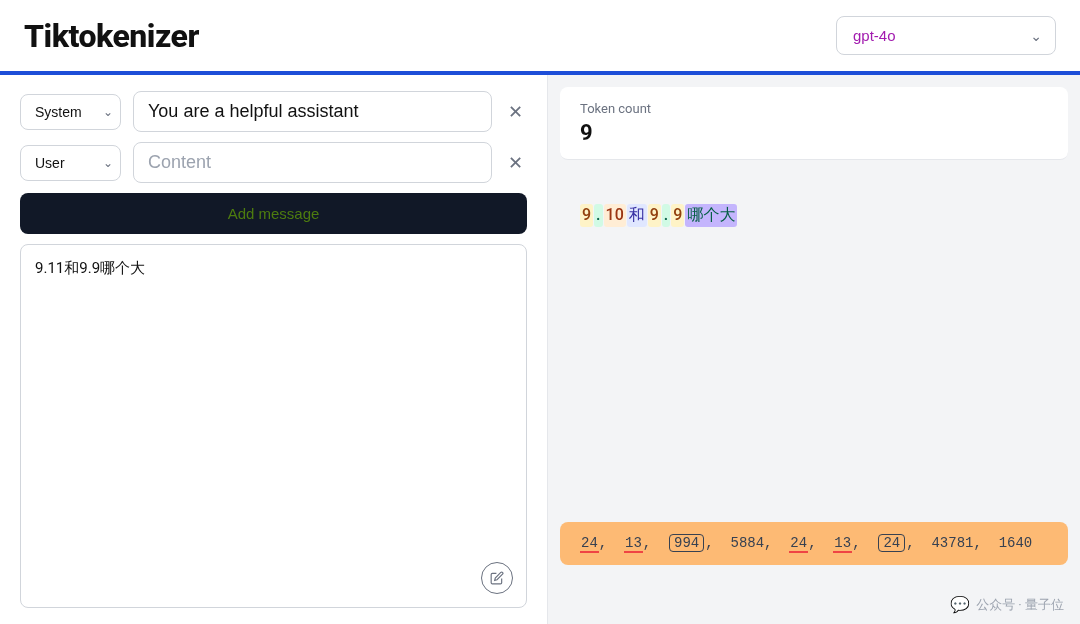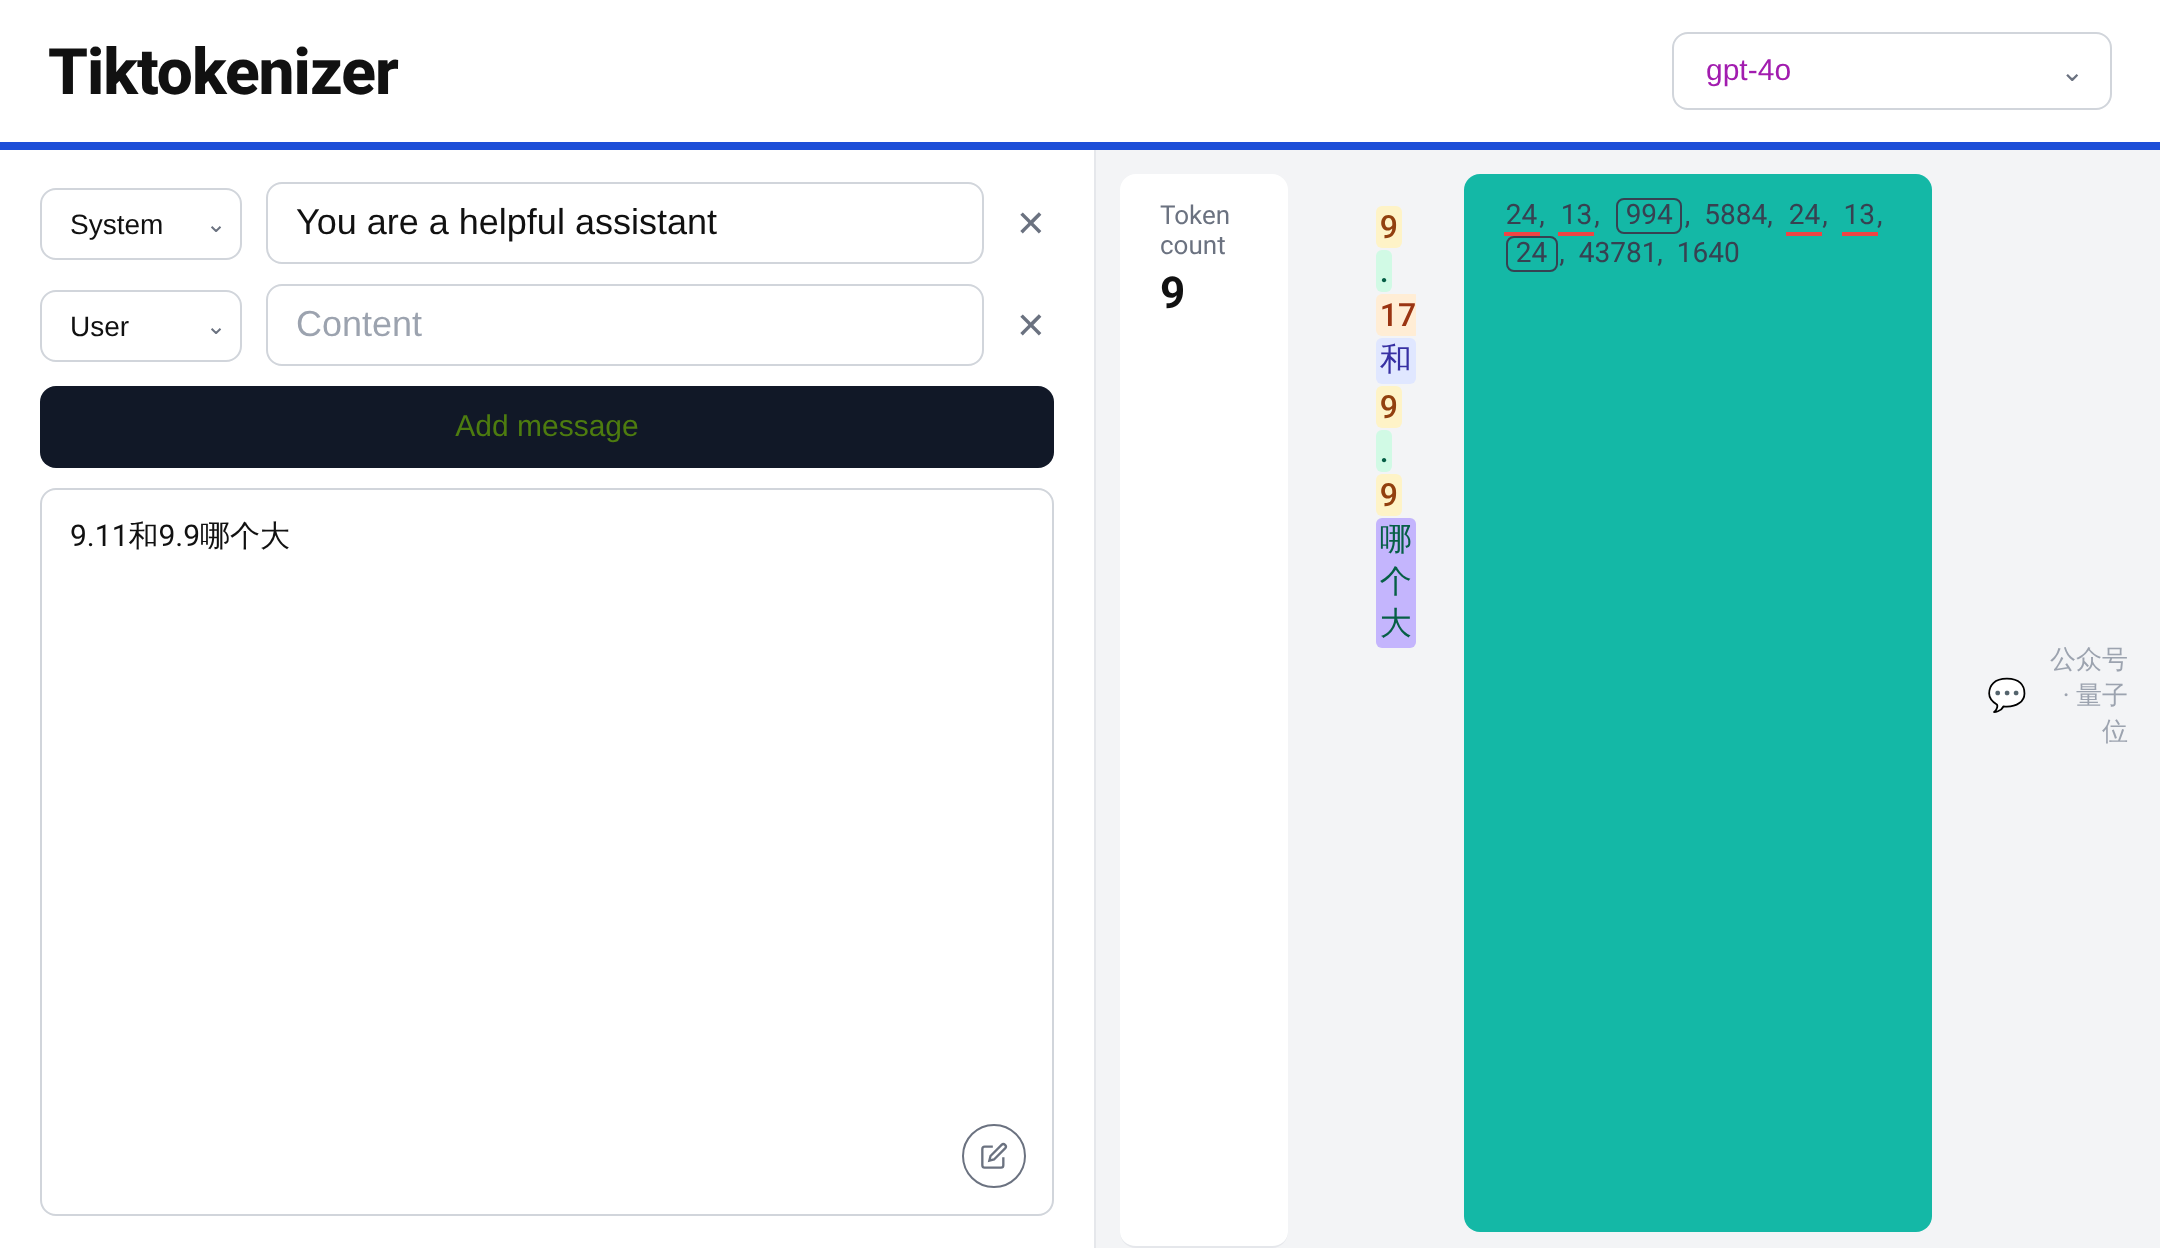--- a/index.html
+++ b/index.html
@@ -178,23 +178,23 @@
       justify-content: center;
       cursor: pointer;
       color: #6b7280;
       font-size: 13px;
     }
 
     
     .right-panel {
       flex: 1;
       display: flex;
-      flex-direction: row;
+      flex-direction: column;
       background: #f3f4f6;
-      gap: 0;
+      gap: 16px;
       overflow: hidden;
     }
 
     .token-count-box {
       background: #fff;
       border-bottom: 1px solid #e5e7eb;
       padding: 14px 20px;
       margin: 12px 12px 0 12px;
       border-radius: 8px;
     }
@@ -228,25 +228,26 @@
       font-weight: 500;
     }
 
     .token-span {
       padding: 1px 2px;
       border-radius: 3px;
     }
 
     .token-ids-box {
       margin: 12px 12px 8px 12px;
-      background: #14b8a6;
+      background: #fdba74;
       border-radius: 8px;
       padding: 12px 20px;
       font-size: 14px;
       color: #374151;
+      font-family: Liberation Mono, monospace;
     }
 
     .token-id-item {
       display: inline;
     }
 
     .token-id-boxed {
       display: inline-block;
       border: 1.5px solid #374151;
       border-radius: 4px;
@@ -339,21 +340,21 @@
 
     <div class="token-count-box">
       <div class="token-count-label">Token count</div>
       <div class="token-count-value">9</div>
     </div>
 
     <div class="token-viz-box">
       <div class="token-text-line">
         <span class="token-span" style="background:#fef3c7; color:#92400e;">9</span>
         <span class="token-span" style="background:#d1fae5; color:#065f46;">.</span>
-        <span class="token-span" style="background:#ffedd5; color:#9a3412;">17</span>
+        <span class="token-span" style="background:#ffedd5; color:#9a3412;">10</span>
         <span class="token-span" style="background:#e0e7ff; color:#3730a3;">和</span>
         <span class="token-span" style="background:#fef3c7; color:#92400e;">9</span>
         <span class="token-span" style="background:#d1fae5; color:#065f46;">.</span>
         <span class="token-span" style="background:#fef3c7; color:#92400e;">9</span>
         <span class="token-span" style="background:#c4b5fd; color:#065f46;">哪个大</span>
       </div>
     </div>
 
     <div class="token-ids-box">
       <span class="token-id-item"><span class="token-id-underlined">24</span>,&nbsp;</span>

